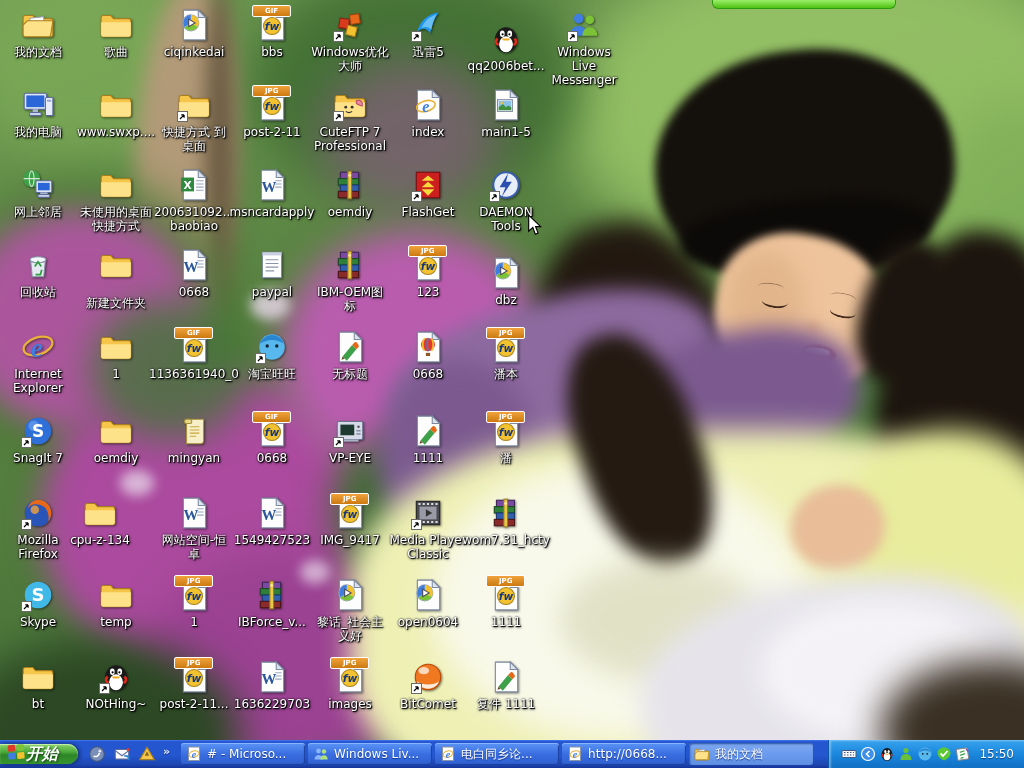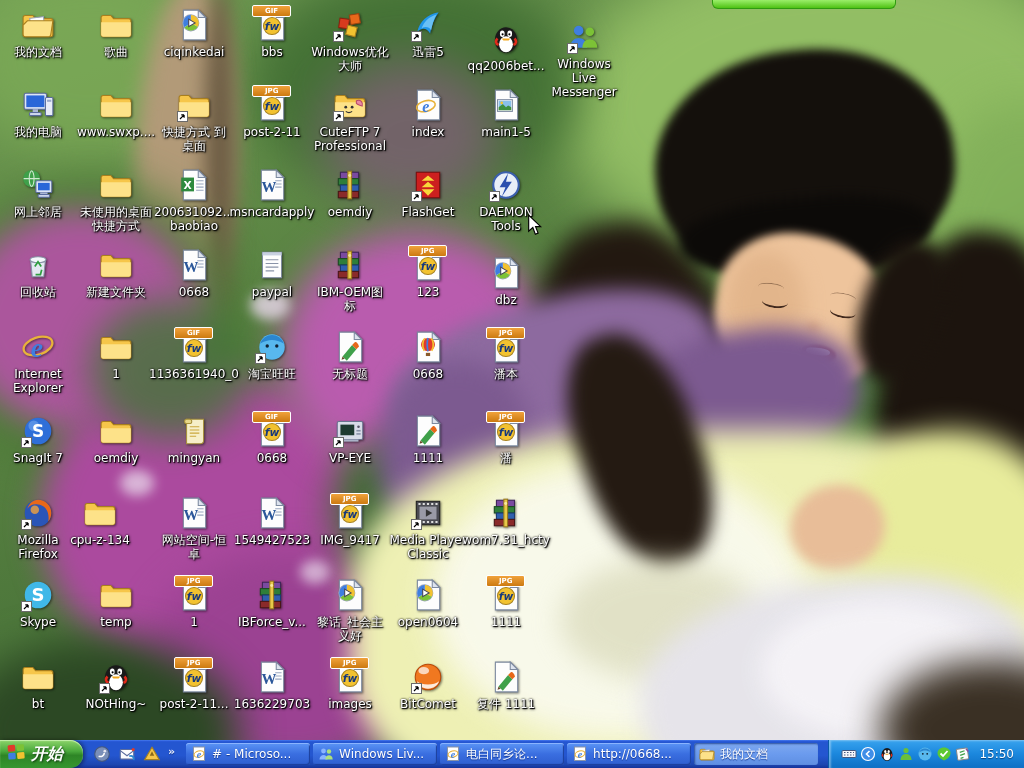--- a/index.html
+++ b/index.html
@@ -19,21 +19,21 @@
   .dlabel{margin-top:3px;font-size:12px;color:#fff;text-align:center;white-space:pre-line;line-height:1.18;
     text-shadow:1px 1px 1px #000,1px 1px 3px #000,0 0 2px #000;}
   
   #strip{position:absolute;left:712px;top:0;width:182px;height:8px;z-index:6;
     background:linear-gradient(#9bee6a,#4fc214);border:1px solid #2f9b10;border-top:none;border-radius:0 0 6px 6px;}
   
   #cursor{position:absolute;z-index:40;pointer-events:none;}
   
   #taskbar{position:absolute;left:0;bottom:0;width:1024px;height:28px;z-index:50;display:flex;align-items:center;
     background:linear-gradient(#4b80f0 0%,#2b5bdb 4%,#2456d0 8%,#2456d0 55%,#1d46b0 88%,#15339a 100%);}
-  #start{height:28px;padding:0 20px 0 7px;border-radius:0 13px 13px 0;display:flex;align-items:center;gap:5px;
+  #start{height:20px;padding:0 20px 0 7px;border-radius:0 13px 13px 0;display:flex;align-items:center;
     background:linear-gradient(#8cd46a 0%,#4aa93c 40%,#2e8526 55%,#379630 100%);
     box-shadow:inset 0 1px 1px #c8f0ae,2px 0 4px rgba(0,0,0,.45);cursor:pointer;}
   #start span.slabel{color:#fff;font-style:italic;font-weight:bold;font-size:16px;text-shadow:1px 1px 2px #123e10;}
   #quicklaunch{display:flex;align-items:center;gap:7px;padding:0 8px 0 10px;}
   .qli{width:18px;height:18px;cursor:pointer;}
   .qli svg{width:18px;height:18px;}
   #qlchev{color:#e6eeff;font-weight:bold;font-size:11px;cursor:pointer;text-shadow:0 1px 1px #12348a;transform:translateY(-3px);}
   #tasks{display:flex;gap:3px;align-items:center;height:22px;margin-left:3px;flex:1;min-width:0;}
   .taskbtn{flex:0 0 124px;width:124px;height:22px;border-radius:3px;display:flex;align-items:center;gap:5px;padding:0 5px;box-sizing:border-box;
     background:linear-gradient(#5b95f6,#3a6ee0 50%,#2f5fd0);box-shadow:inset 0 1px 0 #8ab4ff,inset -1px -1px 1px #1c3f9a;
@@ -206,21 +206,21 @@
         <div class="dlabel">www.swxp....</div>
       </div>
       <div class="dicon" title="未使用的桌面 快捷方式" style="left: 77px; top: 168px;">
         <div class="ic"><svg viewBox="0 0 32 32">
             <path d="M2 9c0-1.2.7-2 1.9-2h7.2l2.6 3H28c1.2 0 2 .8 2 2v13c0 1.1-.9 2-2 2H4c-1.2 0-2-.9-2-2z" fill="#f6c64a" stroke="#a97f1e"></path>
             <path d="M2 13.5h28V25c0 1.1-.9 2-2 2H4c-1.2 0-2-.9-2-2z" fill="#fde289"></path>
           </svg></div>
         <div class="dlabel">未使用的桌面
 快捷方式</div>
       </div>
-      <div class="dicon" title="新建文件夹" style="left: 77px; top: 248px;">
+      <div class="dicon" title="新建文件夹" style="left: 77px; top: 248px; gap: 11px;">
         <div class="ic"><svg viewBox="0 0 32 32">
             <path d="M2 9c0-1.2.7-2 1.9-2h7.2l2.6 3H28c1.2 0 2 .8 2 2v13c0 1.1-.9 2-2 2H4c-1.2 0-2-.9-2-2z" fill="#f6c64a" stroke="#a97f1e"></path>
             <path d="M2 13.5h28V25c0 1.1-.9 2-2 2H4c-1.2 0-2-.9-2-2z" fill="#fde289"></path>
           </svg></div>
         <div class="dlabel">新建文件夹</div>
       </div>
       <div class="dicon" title="1" style="left: 77px; top: 330px;">
         <div class="ic"><svg viewBox="0 0 32 32">
             <path d="M2 9c0-1.2.7-2 1.9-2h7.2l2.6 3H28c1.2 0 2 .8 2 2v13c0 1.1-.9 2-2 2H4c-1.2 0-2-.9-2-2z" fill="#f6c64a" stroke="#a97f1e"></path>
             <path d="M2 13.5h28V25c0 1.1-.9 2-2 2H4c-1.2 0-2-.9-2-2z" fill="#fde289"></path>
@@ -735,21 +735,21 @@
       <div class="dicon" title="复件 1111" style="left: 467px; top: 660px;">
         <div class="ic"><svg viewBox="0 0 32 32">
             <path d="M6 2h14l7 7v21H6z" fill="#fdfdfd" stroke="#7d8aa0"></path>
             <path d="M20 2v7h7z" fill="#dde3ee" stroke="#7d8aa0"></path>
             <path d="M9 25l9-11 4 4-9 11z" fill="#3fa04a"></path>
             <path d="M18 14l4 4 2.5-2.5c-1-3-2.5-4.5-4-4z" fill="#e8681a"></path>
             <path d="M9 25l2 2-3 1z" fill="#6a4a2a"></path>
           </svg></div>
         <div class="dlabel">复件 1111</div>
       </div>
-      <div class="dicon" title="Windows Live Messenger" style="left: 545px; top: 20px;">
+      <div class="dicon" title="Windows Live Messenger" style="left: 545px; top: 8px;">
         <div class="ic"><svg viewBox="0 0 32 32">
             <circle cx="11" cy="10" r="4.5" fill="#3f7ee0"></circle>
             <path d="M3 26c0-6 4-9 8-9s8 3 8 9z" fill="#3f7ee0"></path>
             <circle cx="21.5" cy="11" r="4" fill="#7cc236"></circle>
             <path d="M14.5 26c0-5.5 3.5-8 7-8s7 2.5 7 8z" fill="#7cc236"></path>
           </svg><span class="sc">
             <svg viewBox="0 0 10 10">
               <path d="M2.2 7.8L6.8 3.2M6.8 3.2H3.6M6.8 3.2v3.2" stroke="#000" stroke-width="1.3" fill="none"></path>
             </svg>
           </span></div>

